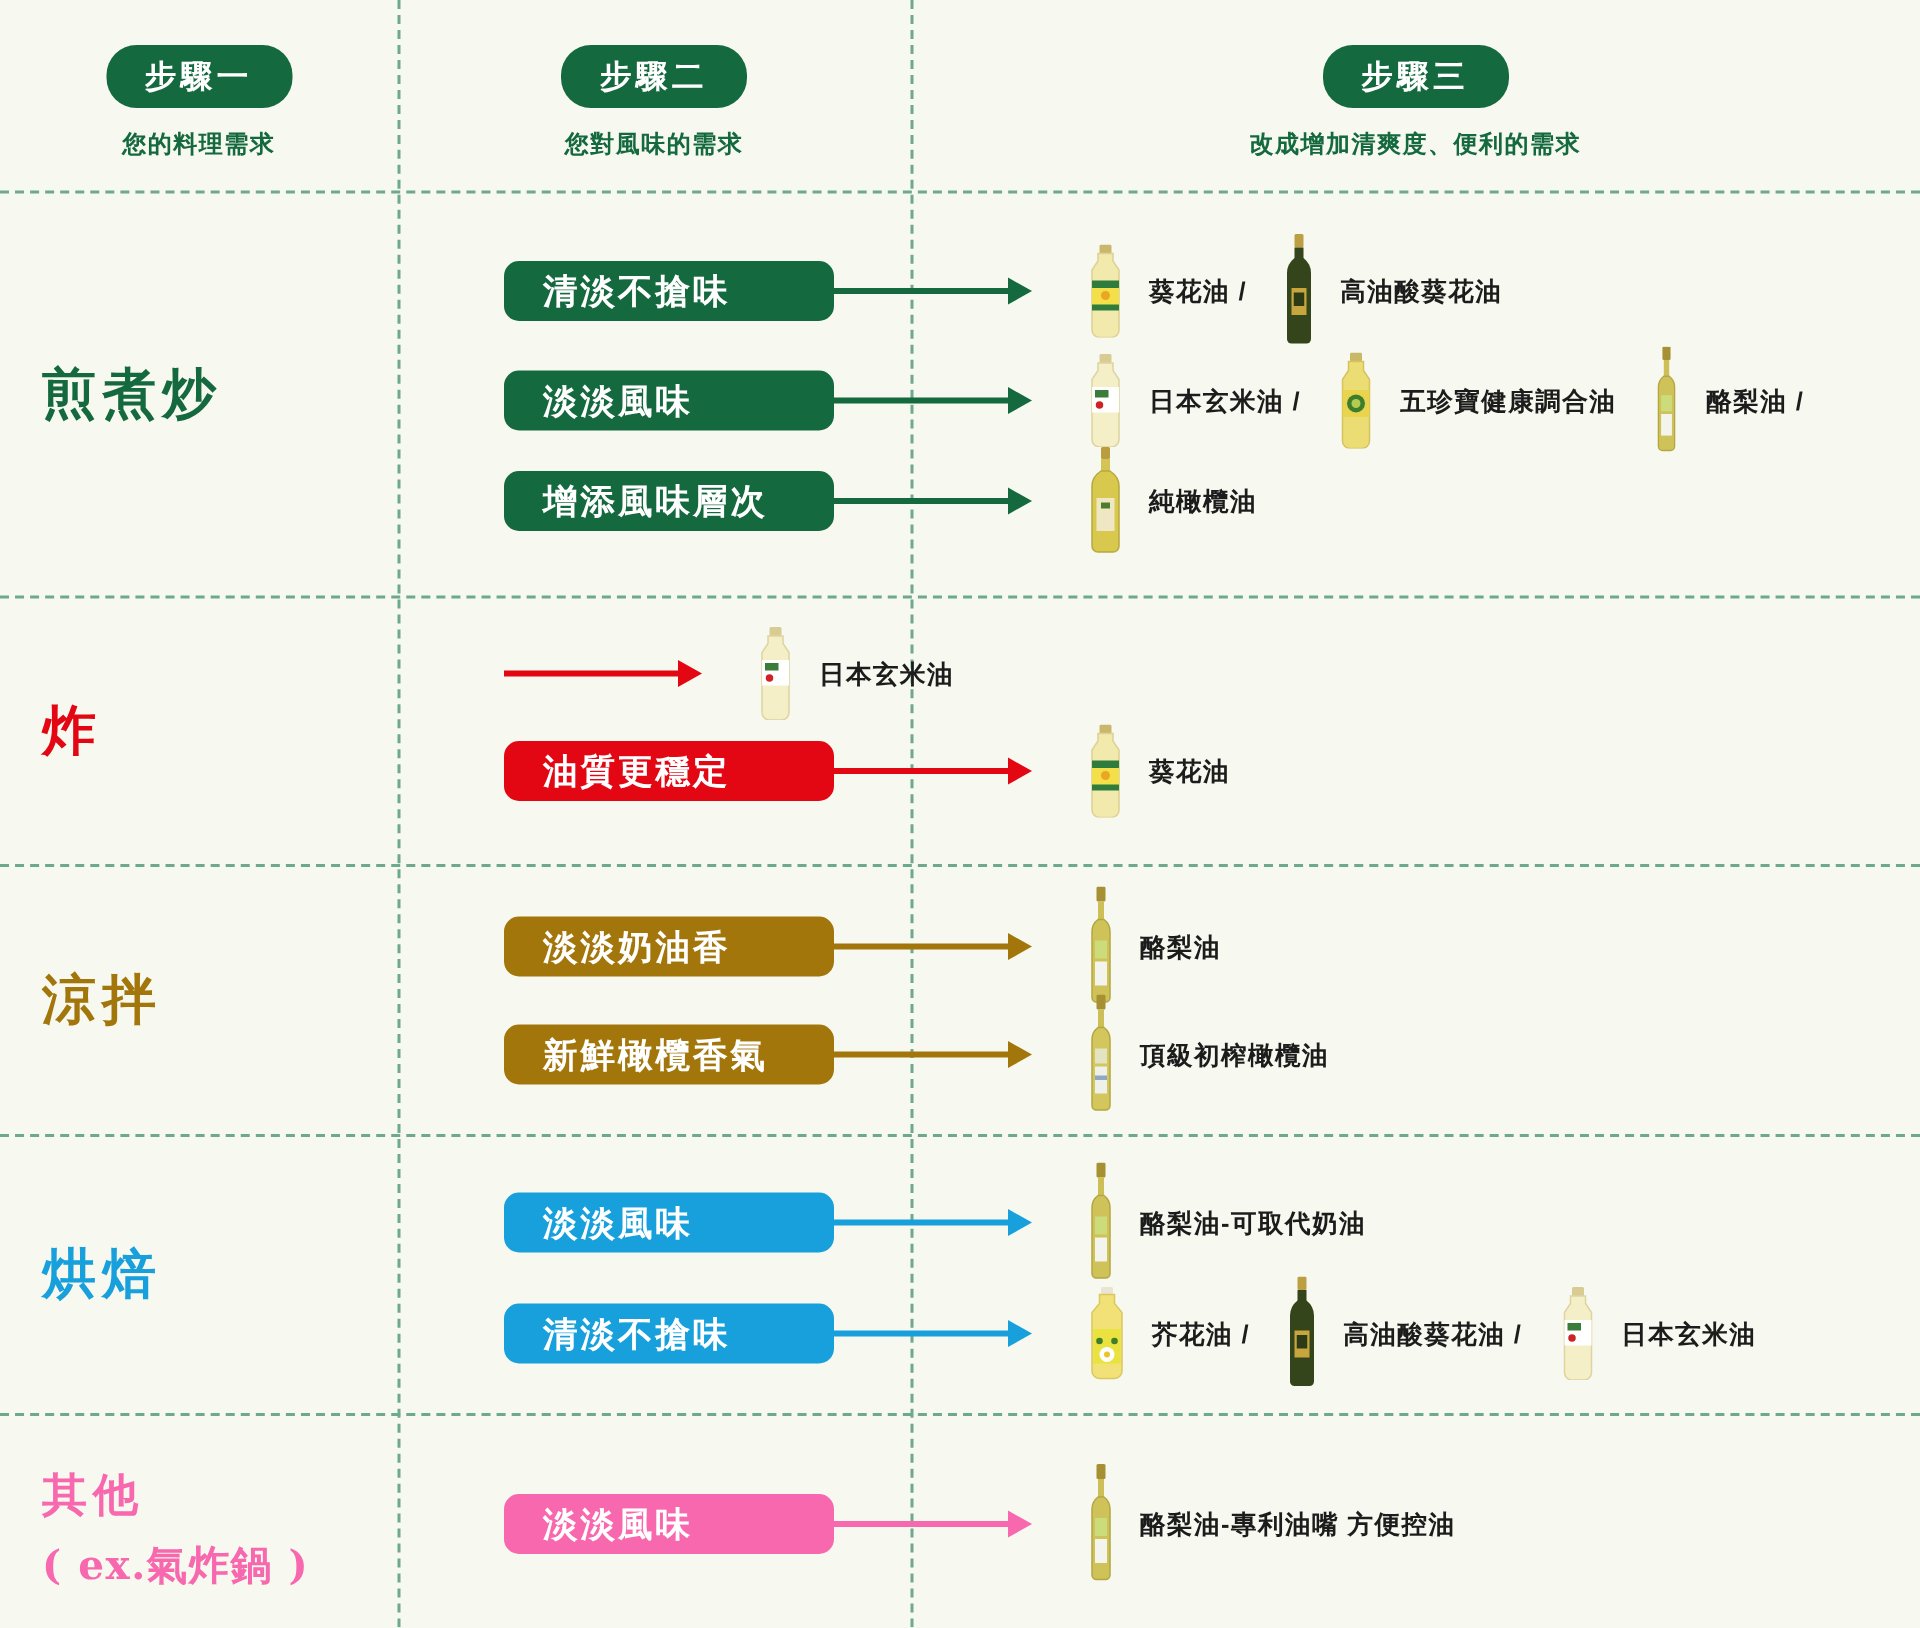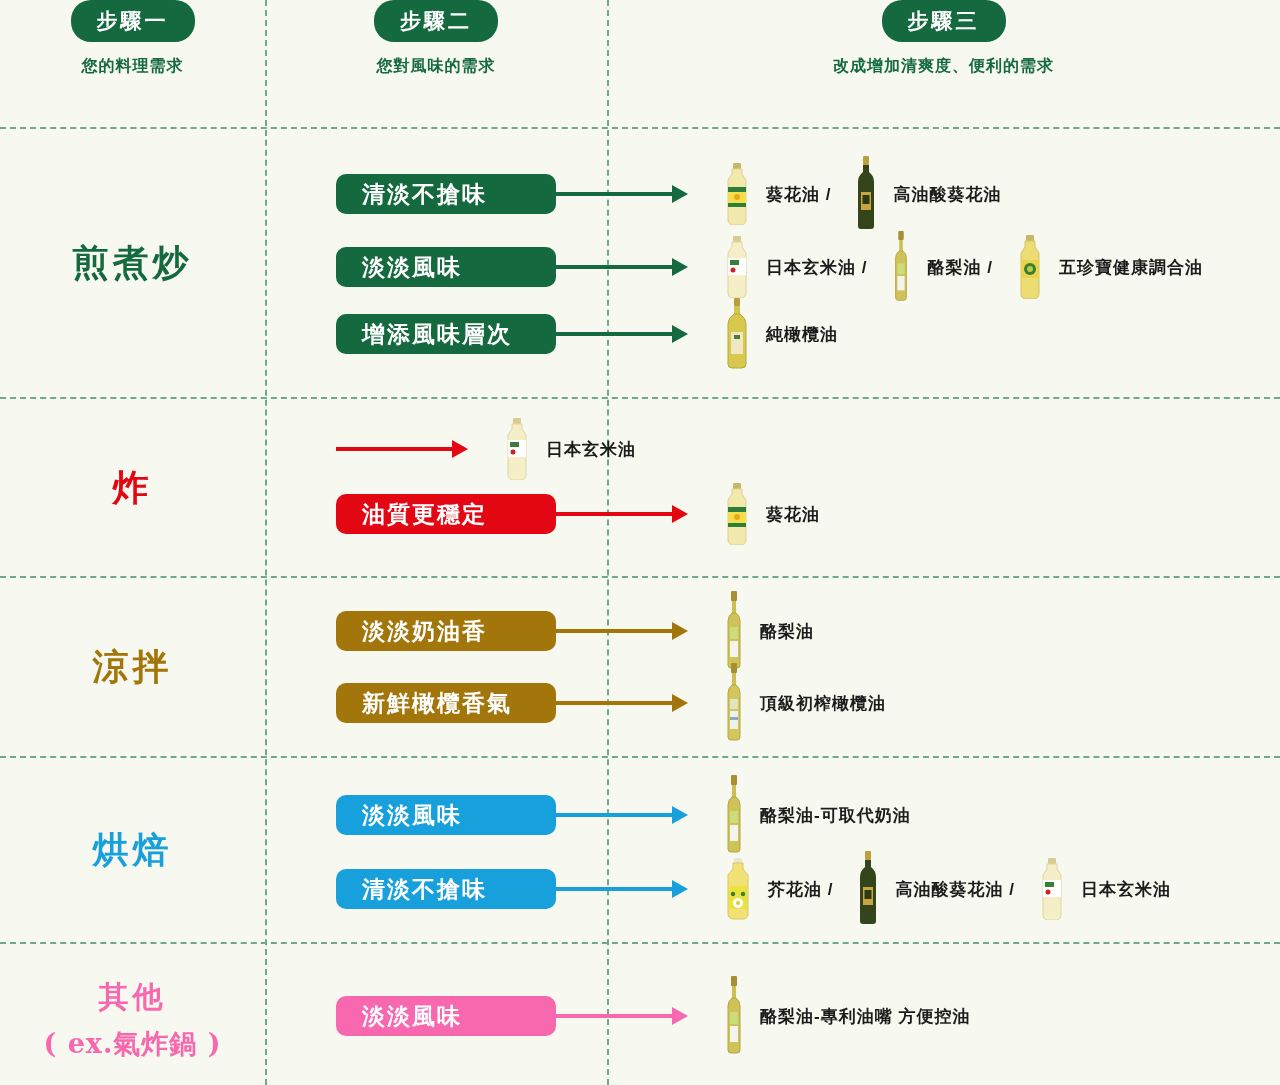--- a/index.html
+++ b/index.html
@@ -7,29 +7,29 @@
   .canvas{position:relative;width:1280px;height:1085px;background:#f7f8ef;overflow:hidden;}
 
   
   .vline{position:absolute;top:0;bottom:0;width:0;border-left:2px dashed #6fa98c;z-index:1;}
   .vline.v1{left:265px;} .vline.v2{left:607px;}
   .row{position:relative;z-index:2;}
   .row + .row{border-top:2px dashed #6fa98c;}
 
   
   .header{height:127px;display:grid;grid-template-columns:265px 342px 1fr;}
-  .step{display:flex;flex-direction:column;align-items:center;justify-content:flex-start;}
+  .step{display:flex;flex-direction:column;align-items:center;justify-content:flex-start;padding-top:30px;}
   .badge{background:#15693e;color:#fff;font-weight:bold;font-size:21px;letter-spacing:3px;
          padding:7px 26px;border-radius:20px;font-family:"DejaVu Serif",serif;}
   .caption{margin-top:14px;font-size:16px;font-weight:bold;color:#15693e;letter-spacing:1px;}
 
   
   .r1{height:268px;} .r2{height:177px;} .r3{height:178px;} .r4{height:184px;} .r5{height:149px;}
   .category{position:absolute;left:0;width:265px;top:50%;transform:translateY(-50%);
-            text-align:center;font-family:"DejaVu Serif",serif;font-weight:bold;font-size:36px;letter-spacing:4px;}
+            text-align:left;font-family:"DejaVu Serif",serif;font-weight:bold;font-size:36px;letter-spacing:4px;padding-left:28px;}
   .category .sub{font-size:27px;letter-spacing:1px;margin-top:8px;}
   .r5 .category{font-size:30px;}
 
   .line{position:absolute;left:336px;height:44px;display:flex;align-items:center;}
   .pill{width:220px;height:40px;border-radius:10px;box-sizing:border-box;display:flex;align-items:center;
         padding-left:26px;color:#fff;font-weight:bold;font-size:23px;letter-spacing:2px;flex:none;}
   .arrow{display:flex;align-items:center;flex:none;}
   .shaft{width:116px;height:4px;}
   .head{width:0;height:0;border-top:9px solid transparent;border-bottom:9px solid transparent;border-left:16px solid #000;}
   .products{display:flex;align-items:center;margin-left:36px;gap:24px;}
@@ -160,30 +160,30 @@
           <div class="head"></div>
         </div>
       <div class="products">
         <div class="product">
           <svg class="bottle" width="26" height="62">
               <use href="#b-ricebran"></use>
             </svg>
           <div class="plabel">日本玄米油 /</div>
         </div>
         <div class="product">
+          <svg class="bottle" width="26" height="64">
+              <use href="#b-fivetreasure"></use>
+            </svg>
+          <div class="plabel">五珍寶健康調合油</div>
+        </div>
+        <div class="product">
           <svg class="bottle" width="20" height="72">
               <use href="#b-avocado"></use>
             </svg>
           <div class="plabel">酪梨油 /</div>
-        </div>
-        <div class="product">
-          <svg class="bottle" width="26" height="64">
-              <use href="#b-fivetreasure"></use>
-            </svg>
-          <div class="plabel">五珍寶健康調合油</div>
         </div>
       </div>
     </div>
     <div class="line" style="top:183px">
       <div class="pill">增添風味層次</div>
       <div class="arrow">
           <div class="shaft"></div>
           <div class="head"></div>
         </div>
       <div class="products">

